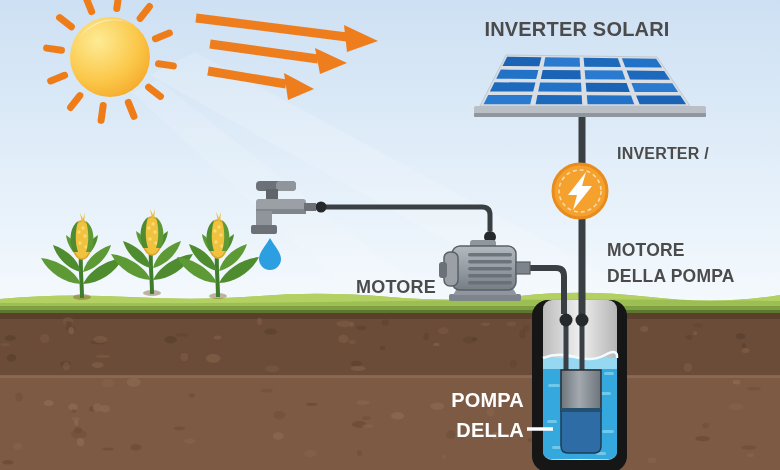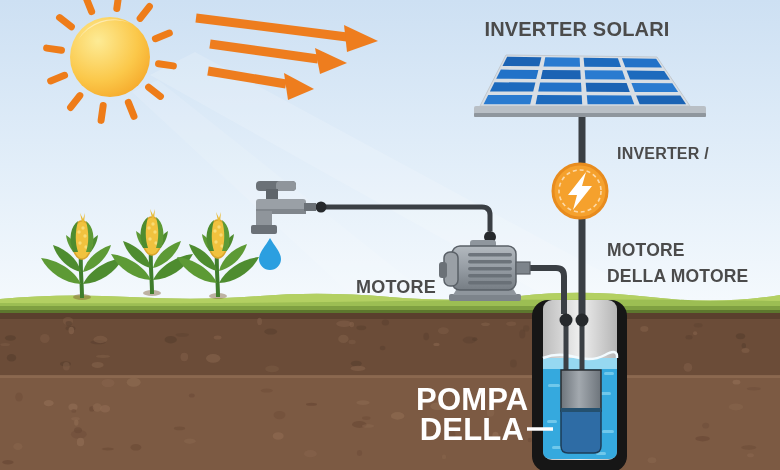--- a/index.html
+++ b/index.html
@@ -7,21 +7,21 @@
     position:relative;width:780px;height:470px;overflow:hidden;
     font-family:"Liberation Sans",sans-serif;
   }
   #scene{position:absolute;left:0;top:0;}
   .lbl{position:absolute;font-weight:700;color:#4b4b4b;letter-spacing:.2px;}
   .lbl-panels{left:462px;top:18px;width:230px;text-align:center;font-size:20px;}
   .lbl-inverter{left:610px;top:138px;font-size:16px;line-height:32px;margin-left:7px;}
   .lbl-motore{left:356px;top:277px;font-size:18px;}
   .lbl-pumpmotor{left:607px;top:237px;font-size:17.5px;line-height:26px;}
   .lbl-solarpump{left:416px;top:385px;width:108px;text-align:right;
-    font-size:31px;line-height:30px;color:#ffffff;}
+    font-size:20px;line-height:30px;color:#ffffff;}
   .lbl span{display:block;}
 </style>
 </head>
 <body>
 
 <div id="stage">
 
 <svg id="scene" width="780" height="470" viewBox="0 0 780 470">
   <defs>
     <linearGradient id="skyG" x1="0" y1="0" x2="0" y2="1">
@@ -340,21 +340,21 @@
 <div class="lbl lbl-panels">INVERTER SOLARI</div>
 
 <div class="lbl lbl-inverter">
   <span>INVERTER /</span>
 </div>
 
 <div class="lbl lbl-motore">MOTORE</div>
 
 <div class="lbl lbl-pumpmotor">
   <span>MOTORE</span>
-  <span>DELLA MOTORE</span>
+  <span>DELLA POMPA</span>
 </div>
 
 <div class="lbl lbl-solarpump">
   <span>POMPA</span>
   <span>DELLA</span>
 </div>
 
 </div>
 
 </body></html>

